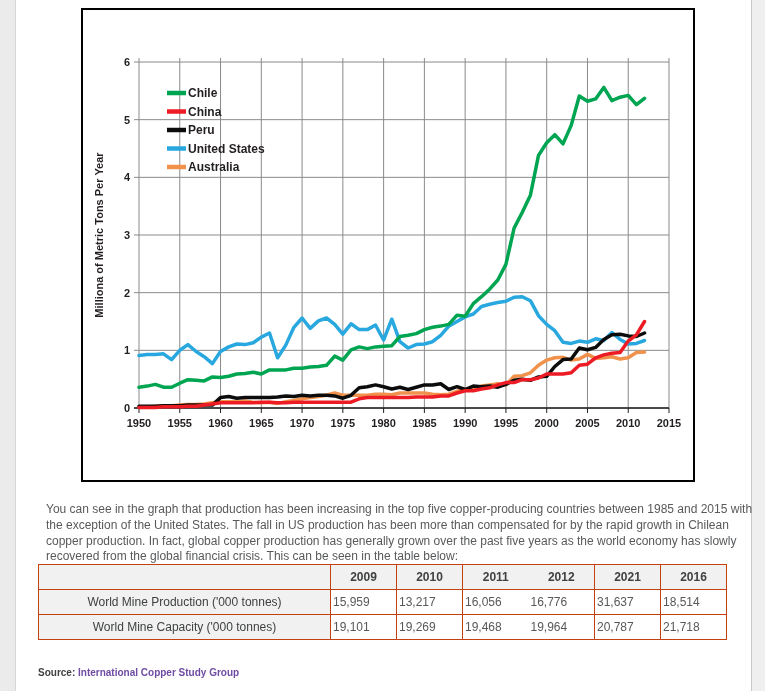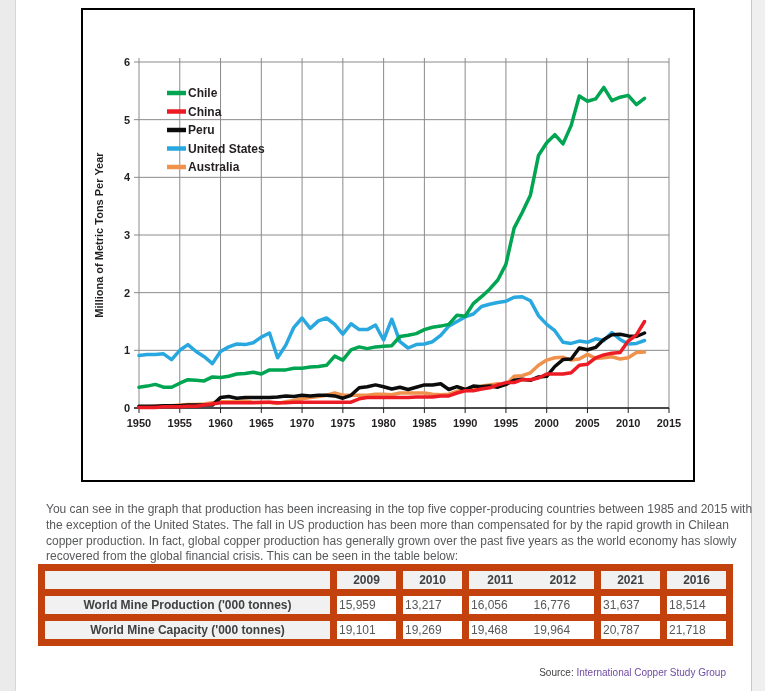--- a/index.html
+++ b/index.html
@@ -14,31 +14,31 @@
   .figure-box{position:absolute;left:81px;top:8px;width:614px;height:474px;
     box-sizing:border-box;border:2px solid #000;background:#fff;}
   .figure-box svg{display:block;}
   .tick{font:700 11px "Liberation Sans",sans-serif;fill:#231f20;}
   .legend-label{font:700 12px "Liberation Sans",sans-serif;fill:#231f20;}
   .axis-title{font:700 11px "Liberation Sans",sans-serif;fill:#231f20;}
   .body-text{position:absolute;left:38px;top:494px;width:708px;margin:8px;
     font-size:12px;line-height:15.8px;color:#58595b;}
   .data-table{position:absolute;left:38px;top:564px;border-collapse:collapse;
     font-size:12px;}
-  .data-table th,.data-table td{border:7px solid #c2410c;height:25px;
+  .data-table th,.data-table td{border:1px solid #c2410c;height:25px;
     box-sizing:border-box;}
   .data-table th{background:#f1f1f1;color:#3f4142;font-weight:700;
     text-align:center;width:66px;}
-  .data-table td.lbl{background:#f1f1f1;color:#3f4142;font-weight:700;
+  .data-table td.lbl{background:#f1f1f1;color:#3f4142;font-weight:400;
     text-align:center;width:292px;}
   .data-table td.val{background:#ffffff;color:#57585a;text-align:left;
     padding-left:2px;width:66px;font-weight:400;}
   .hideleft{border-left-style:hidden !important;}
   .source-line{position:absolute;left:38px;top:667px;width:688px;
-    text-align:right;font-size:10px;font-weight:400;color:#414042;}
+    text-align:left;font-size:10px;font-weight:700;color:#414042;}
   .source-line .src-link{color:#6f4ba3;text-decoration:none;cursor:pointer;}
 </style>
 </head>
 <body>
 
 <div class="left-strip"></div>
 <div class="right-strip"></div>
 
 <div class="figure-box">
   <svg id="chart-svg" width="610" height="470" viewBox="0 0 610 470">

